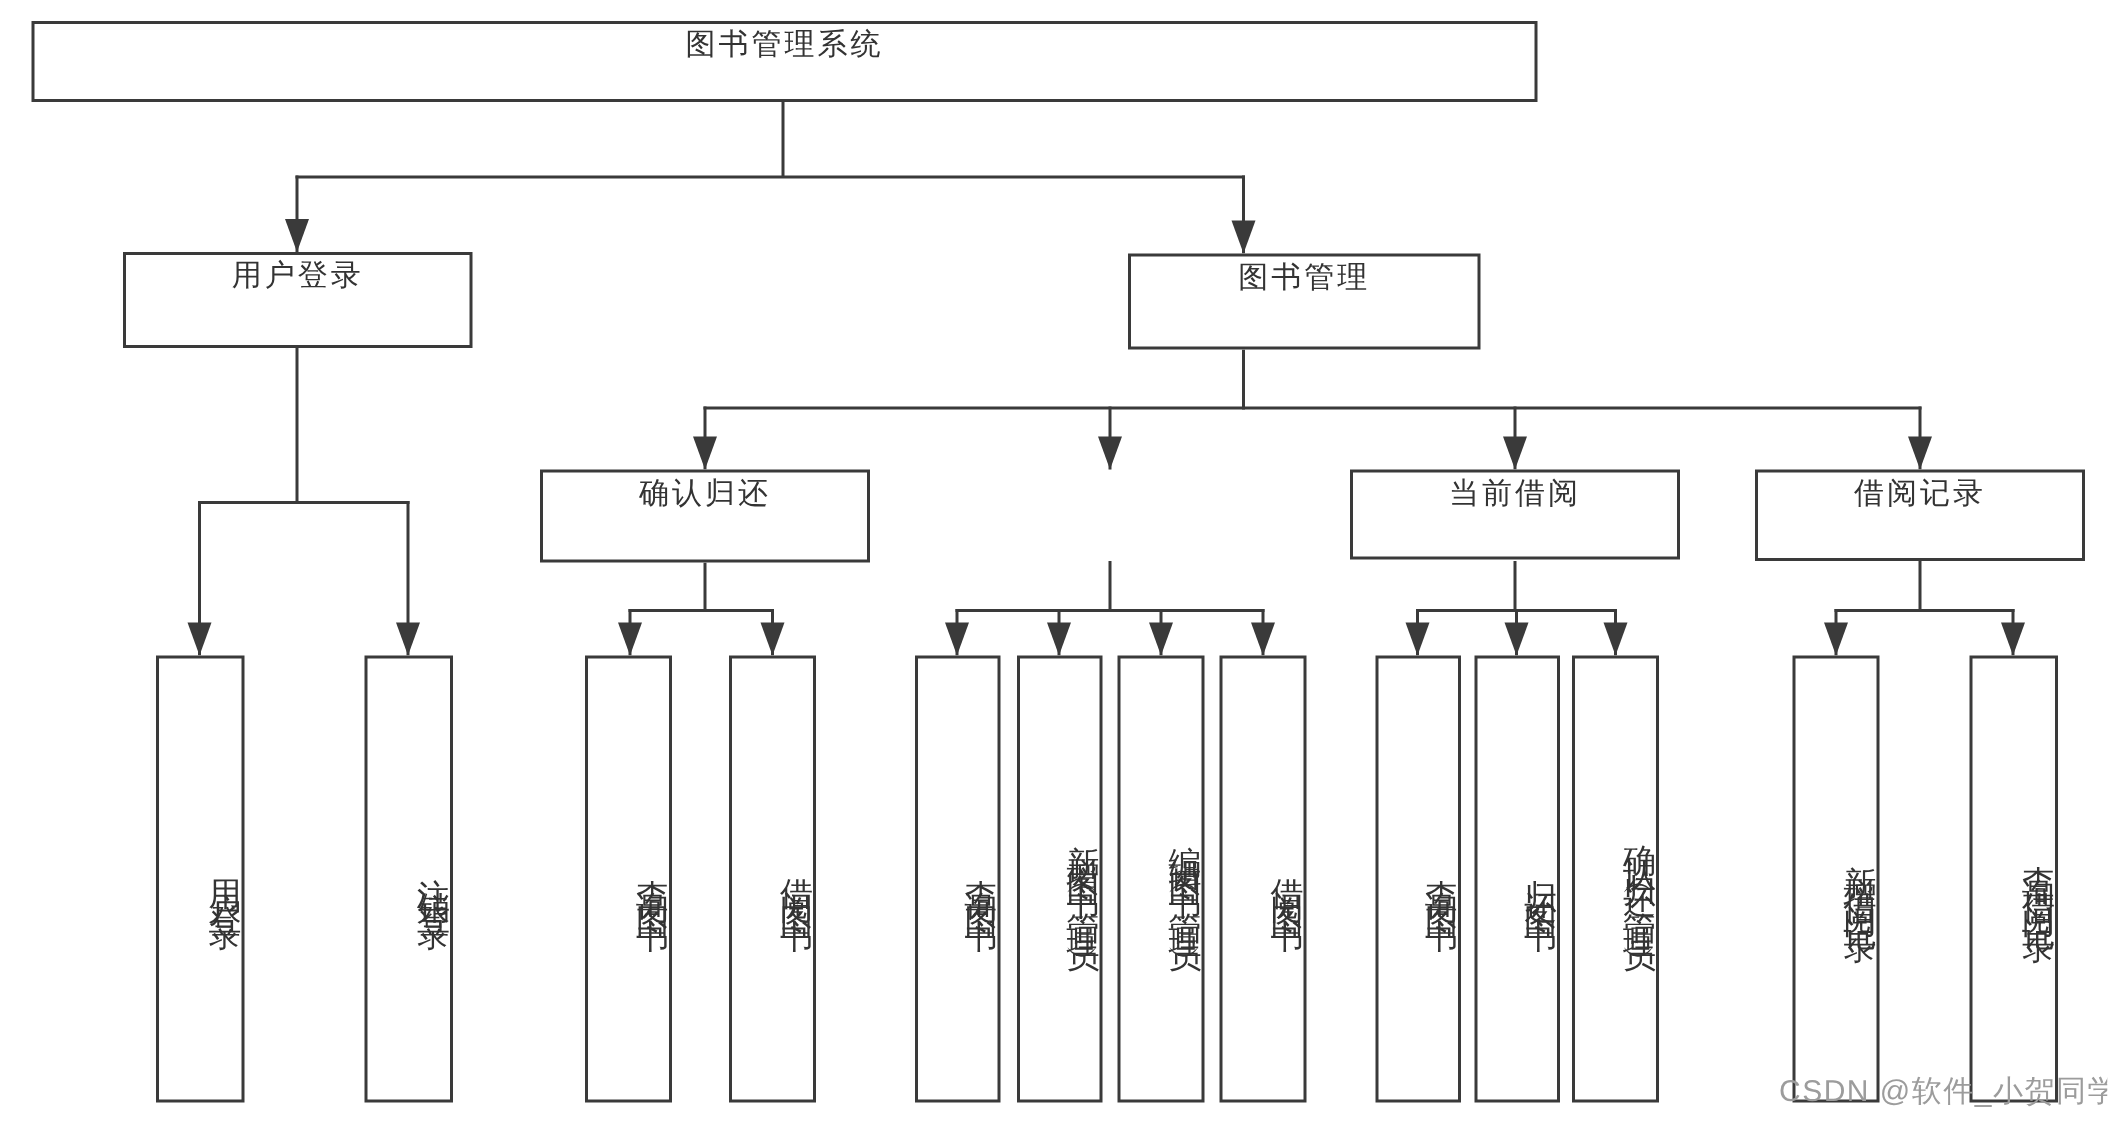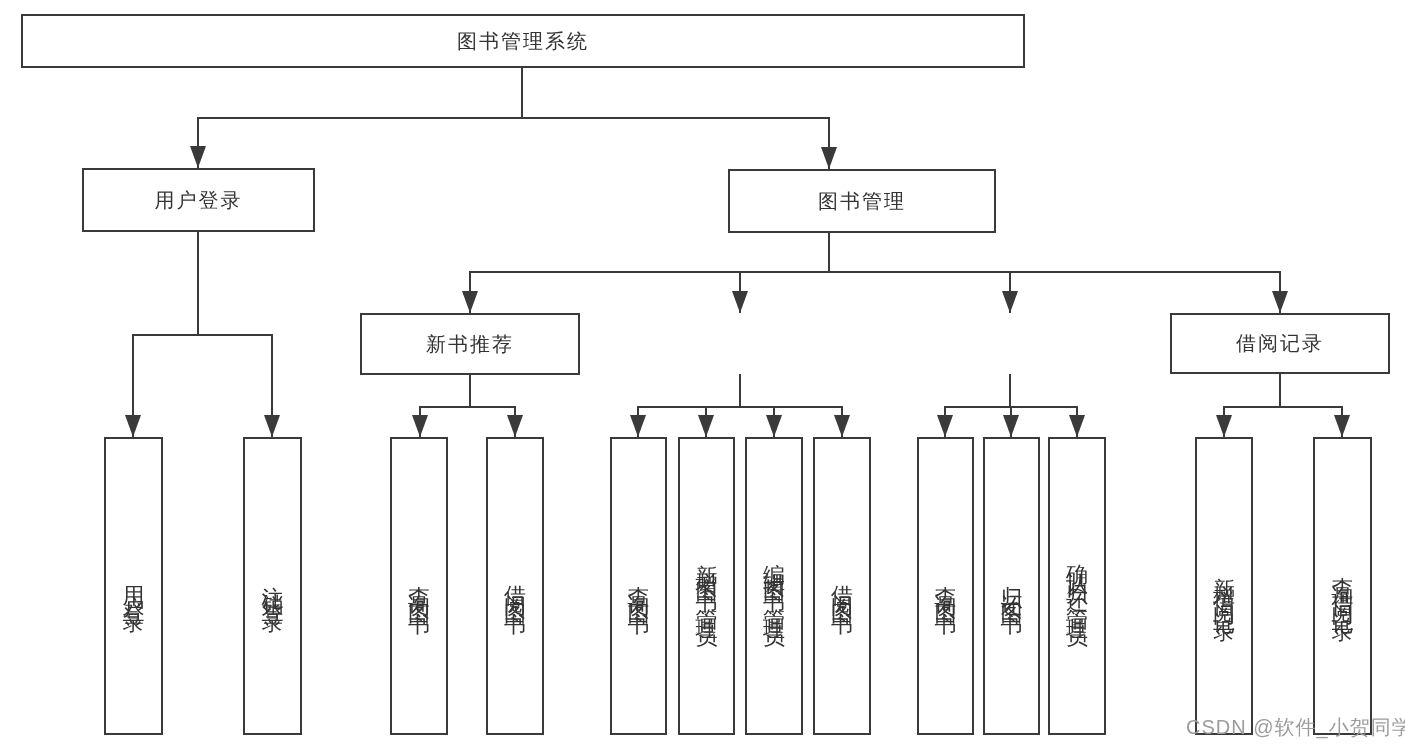--- a/index.html
+++ b/index.html
@@ -8,21 +8,21 @@
     width:1405px;height:747px;
     background:#ffffff;
     font-family:"Liberation Sans","DejaVu Sans",sans-serif;
     overflow:hidden;
   }
   .box{
     position:absolute;
     box-sizing:border-box;
     background:#ffffff;
     border:2px solid #3a3a3a;
-    display:flex;align-items:center;justify-content:center;
+    display:flex;align-items:flex-start;justify-content:center;
     color:#333333;
     font-size:20px;
     letter-spacing:2px;
     z-index:2;
   }
   .vbox{
     writing-mode:vertical-rl;
     text-orientation:upright;
     font-size:22px;
     letter-spacing:9px;
@@ -111,26 +111,29 @@
   <div class="vl" style="left:1341px;top:406px;height:31px"></div>
   <div class="arrow" style="left:1334px;top:415px"></div>
 
   <div class="box" style="left:21px;top:14px;width:1004px;height:54px">
     <span>图书管理系统</span>
   </div>
 
   <div class="box" style="left:82px;top:168px;width:233px;height:64px">
     <span>用户登录</span>
   </div>
-  <div class="box" style="left:728px;top:169px;width:268px;height:64px">
+  <div class="box" style="left:752px;top:169px;width:235px;height:64px">
     <span>图书管理</span>
   </div>
 
   <div class="box" style="left:360px;top:313px;width:220px;height:62px">
-    <span>新书推荐</span>
+    <span>确认归还</span>
+  </div>
+  <div class="box" style="left:900px;top:313px;width:220px;height:60px">
+    <span>当前借阅</span>
   </div>
   <div class="box" style="left:1170px;top:313px;width:220px;height:61px">
     <span>借阅记录</span>
   </div>
 
   <div class="box vbox" style="left:104px;top:437px;width:59px;height:298px">
     <span>用户登录</span>
   </div>
   <div class="box vbox" style="left:243px;top:437px;width:59px;height:298px">
     <span>注销登录</span>

